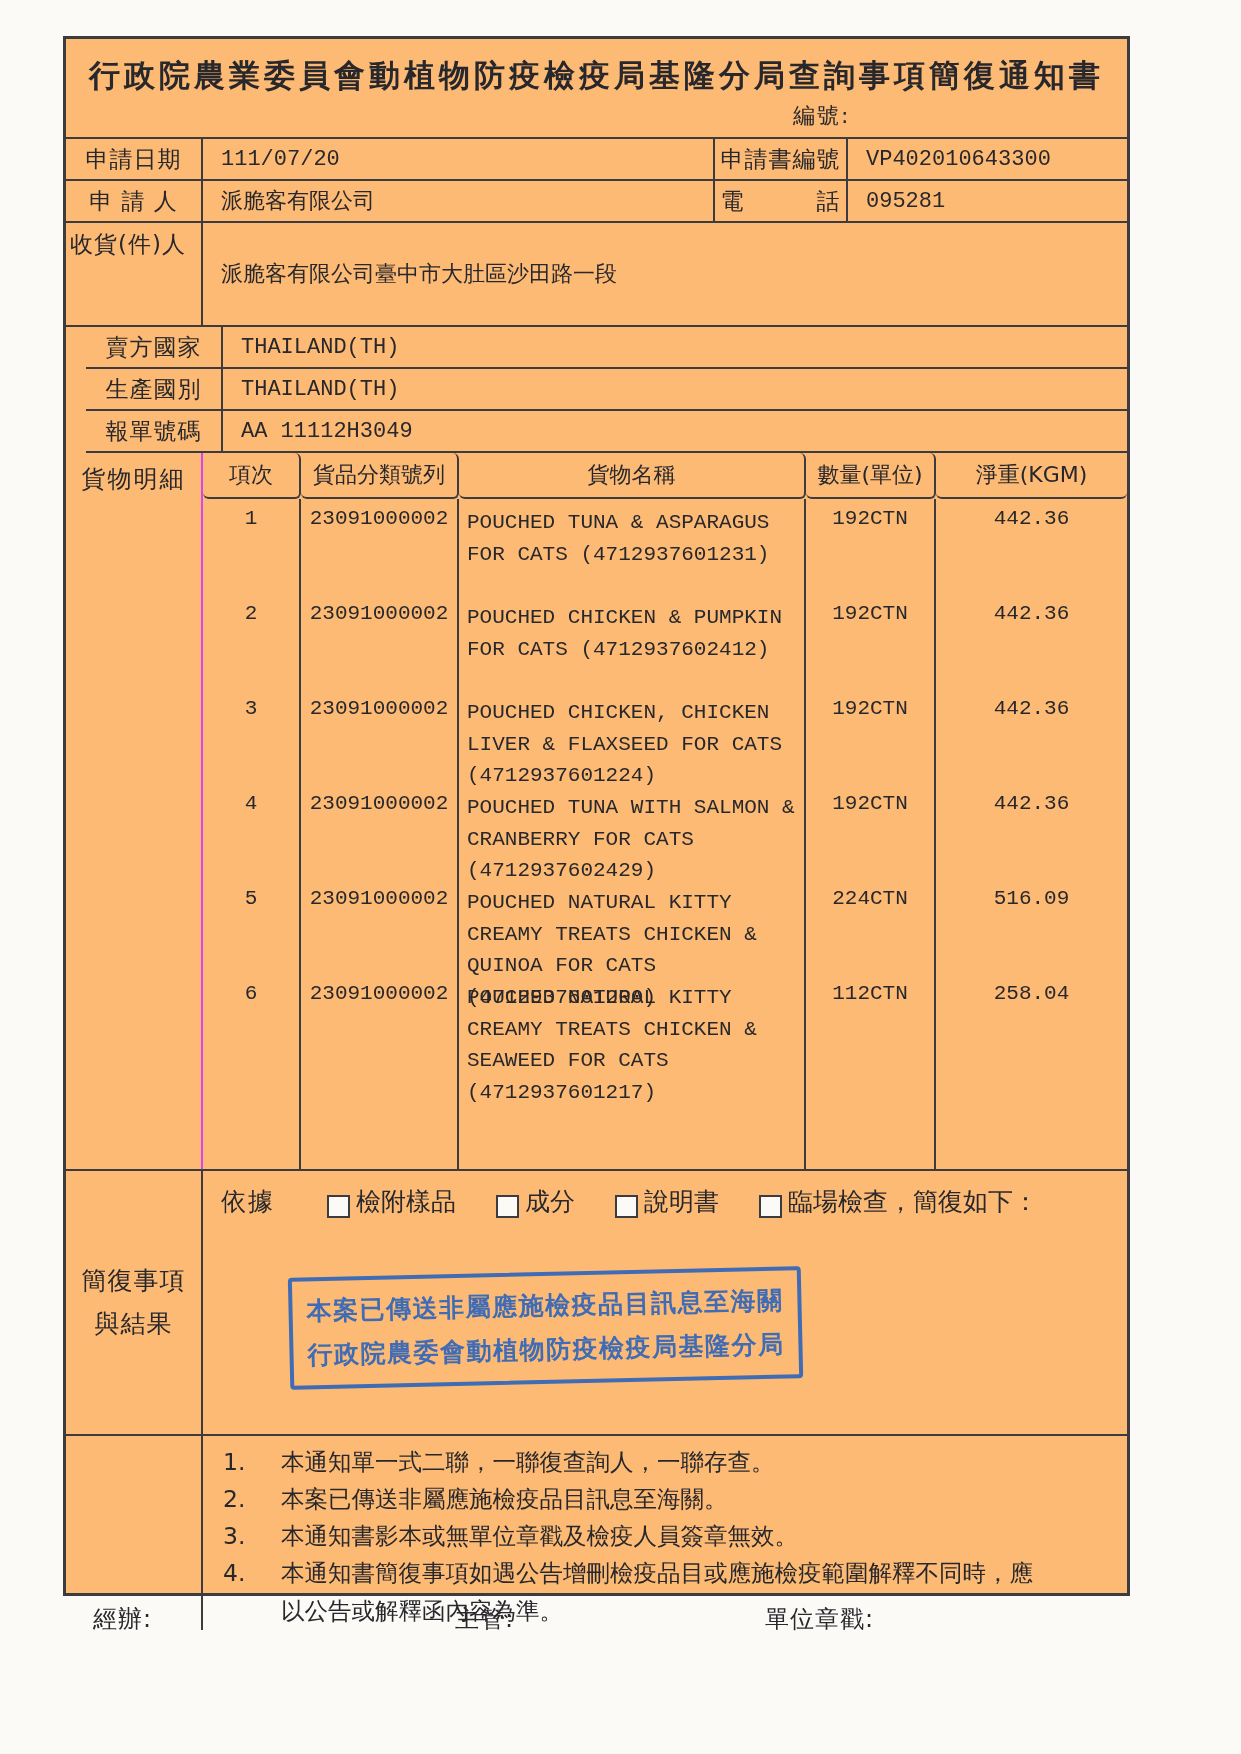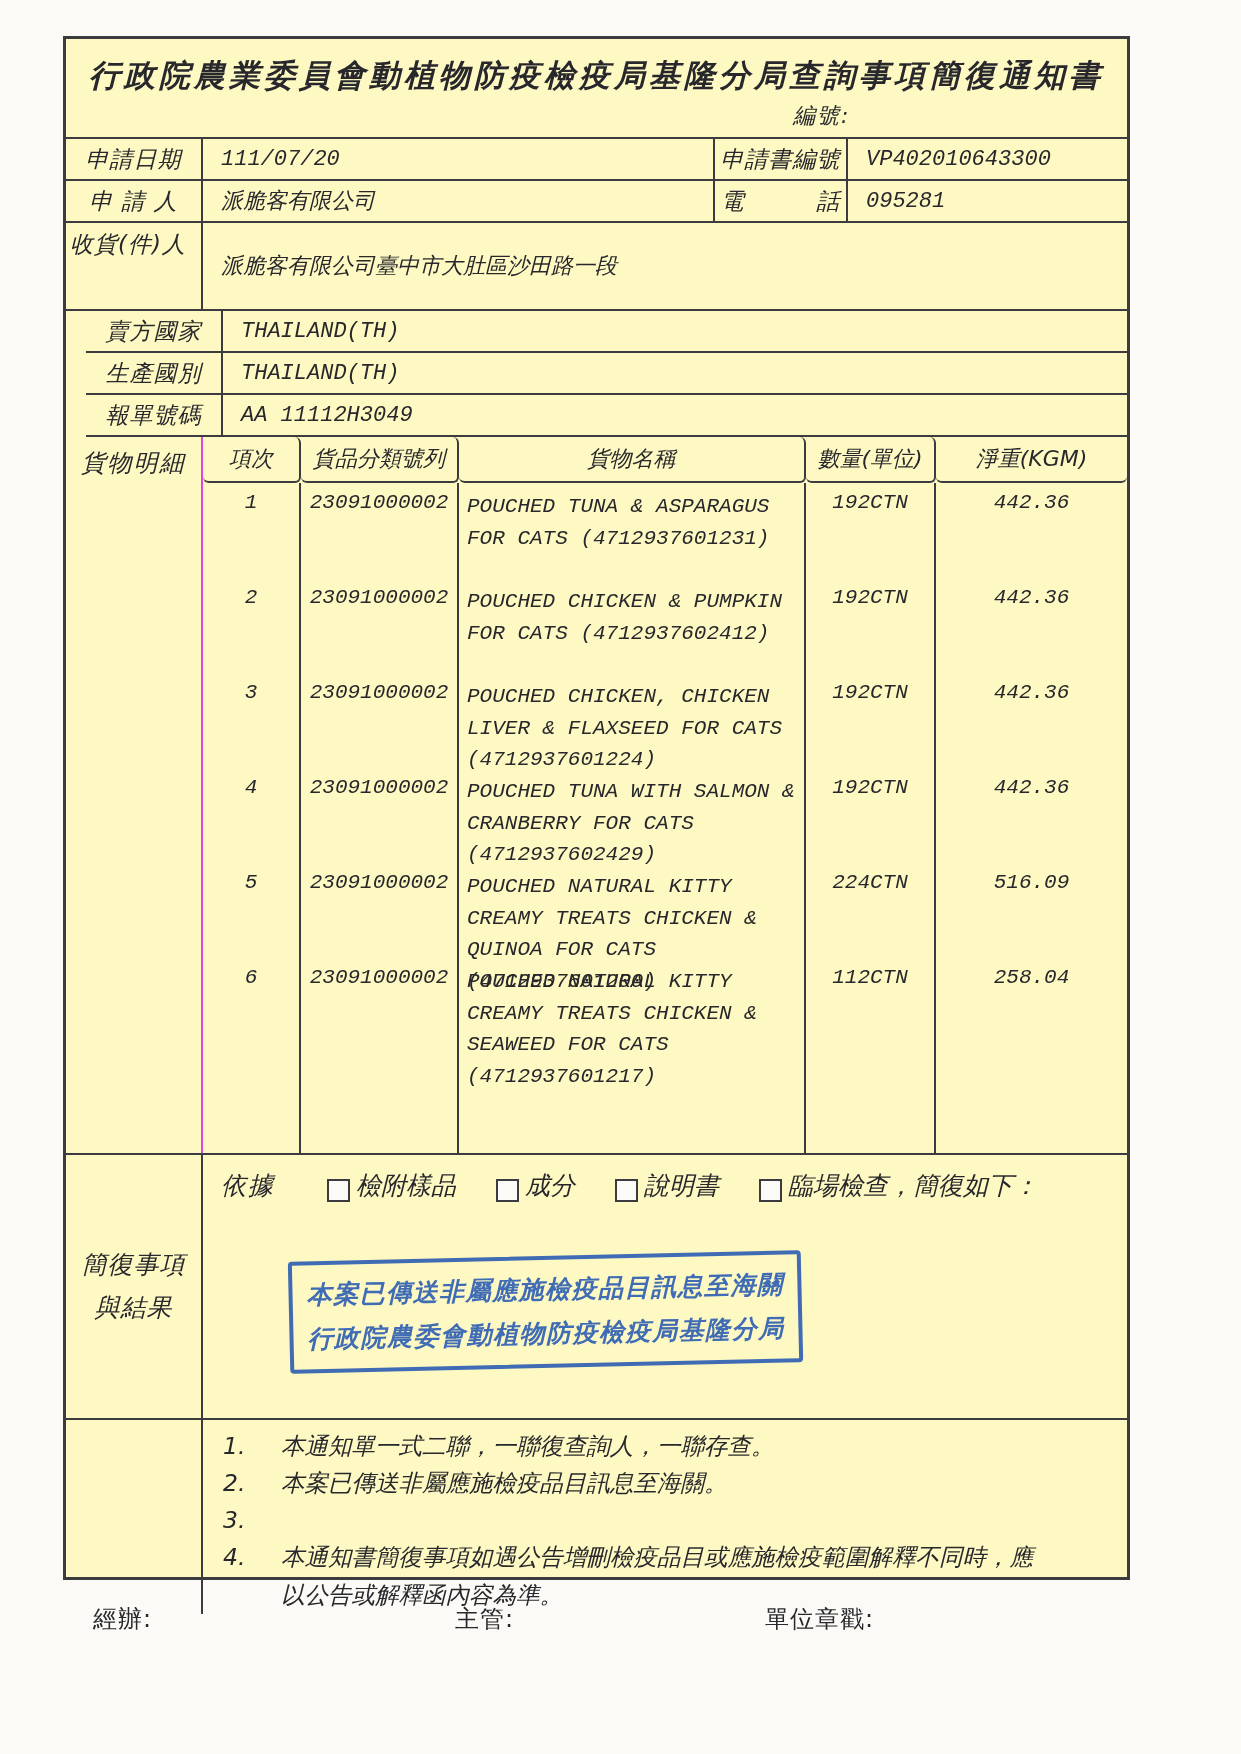--- a/index.html
+++ b/index.html
@@ -9,38 +9,37 @@
     font-family: "DejaVu Sans", sans-serif;
     color: #28282c;
     position: relative;
     overflow: hidden;
   }
   .form {
     position: absolute;
     left: 63px; top: 36px;
     width: 1067px;
     border: 3px solid #3c3c40;
-    background: #fef9c3;
-    font-style: italic;
+    background: #fdba74;
   }
   
   .title-block { height: 100px; position: relative; border-bottom: 2px solid #3c3c40; }
   .doc-title {
     text-align: center;
     padding-top: 16px;
     font-size: 31px;
     font-weight: bold;
     letter-spacing: 4px;
     white-space: nowrap;
   }
   .serial { position: absolute; left: 727px; bottom: 6px; font-size: 22px; letter-spacing: 2px; }
   
   .row { display: grid; border-bottom: 2px solid #3c3c40; }
   .row-ab { grid-template-columns: 137px 512px 133px 1fr; height: 42px; }
-  .row-consignee { grid-template-columns: 137px 1fr; height: 88px; }
+  .row-consignee { grid-template-columns: 137px 1fr; height: 104px; }
   .row-c { grid-template-columns: 137px 1fr; height: 42px; margin-left: 20px; }
   .cell { border-right: 2px solid #3c3c40; display: flex; align-items: center; padding: 0 18px; overflow: hidden; }
   .cell:last-child { border-right: none; }
   .lbl { font-size: 23px; justify-content: center; letter-spacing: 1px; white-space: nowrap; }
   .val { font-family: "Liberation Mono", "DejaVu Sans Mono", monospace; font-size: 22px; white-space: nowrap; }
   .row-consignee .lbl { justify-content: flex-start; align-items: flex-start; padding: 6px 4px; }
   
   .goods {
     display: grid;
     grid-template-columns: 137px 98px 158px 347px 130px 1fr;
@@ -245,20 +244,21 @@
       <div class="note">
         <span class="note-num">1.</span>
         <span class="note-text">本通知單一式二聯，一聯復查詢人，一聯存查。</span>
       </div>
       <div class="note">
         <span class="note-num">2.</span>
         <span class="note-text">本案已傳送非屬應施檢疫品目訊息至海關。</span>
       </div>
       <div class="note">
         <span class="note-num">3.</span>
+        <span class="note-text">本通知書影本或無單位章戳及檢疫人員簽章無效。</span>
       </div>
       <div class="note">
         <span class="note-num">4.</span>
         <span class="note-text">本通知書簡復事項如遇公告增刪檢疫品目或應施檢疫範圍解釋不同時，應
 以公告或解釋函內容為準。</span>
       </div>
     </div>
   </div>
 
 </div>

